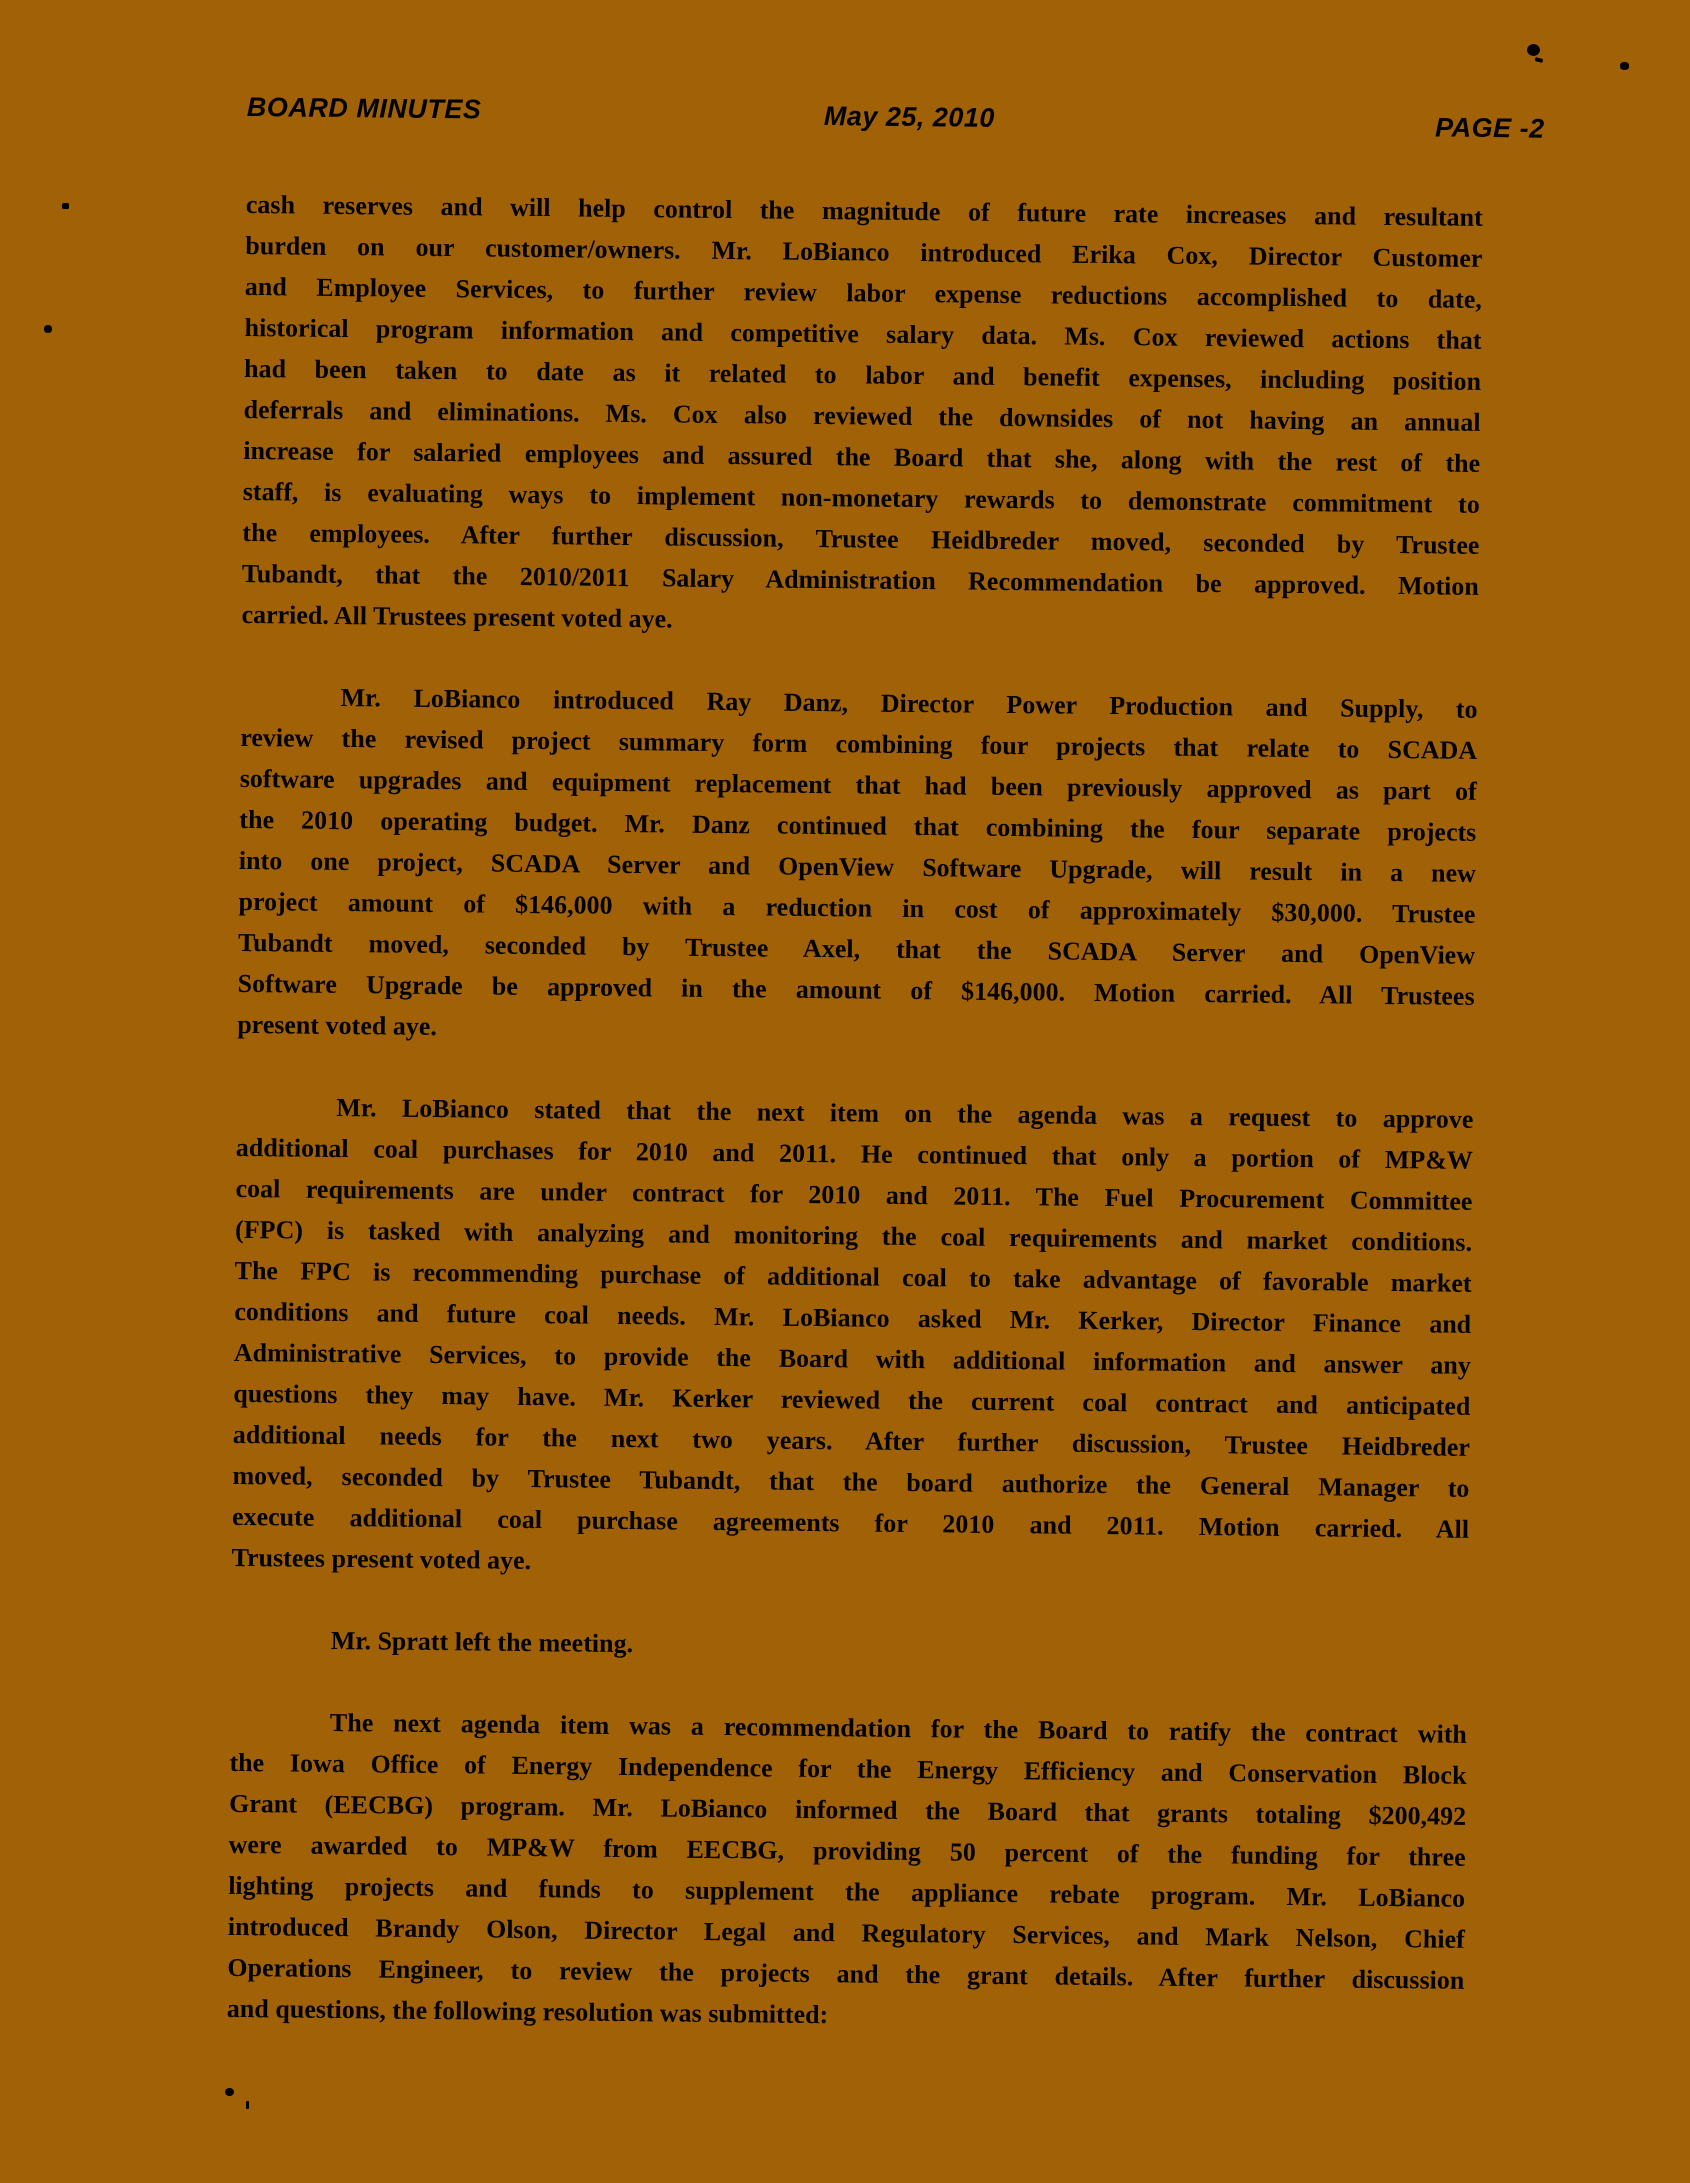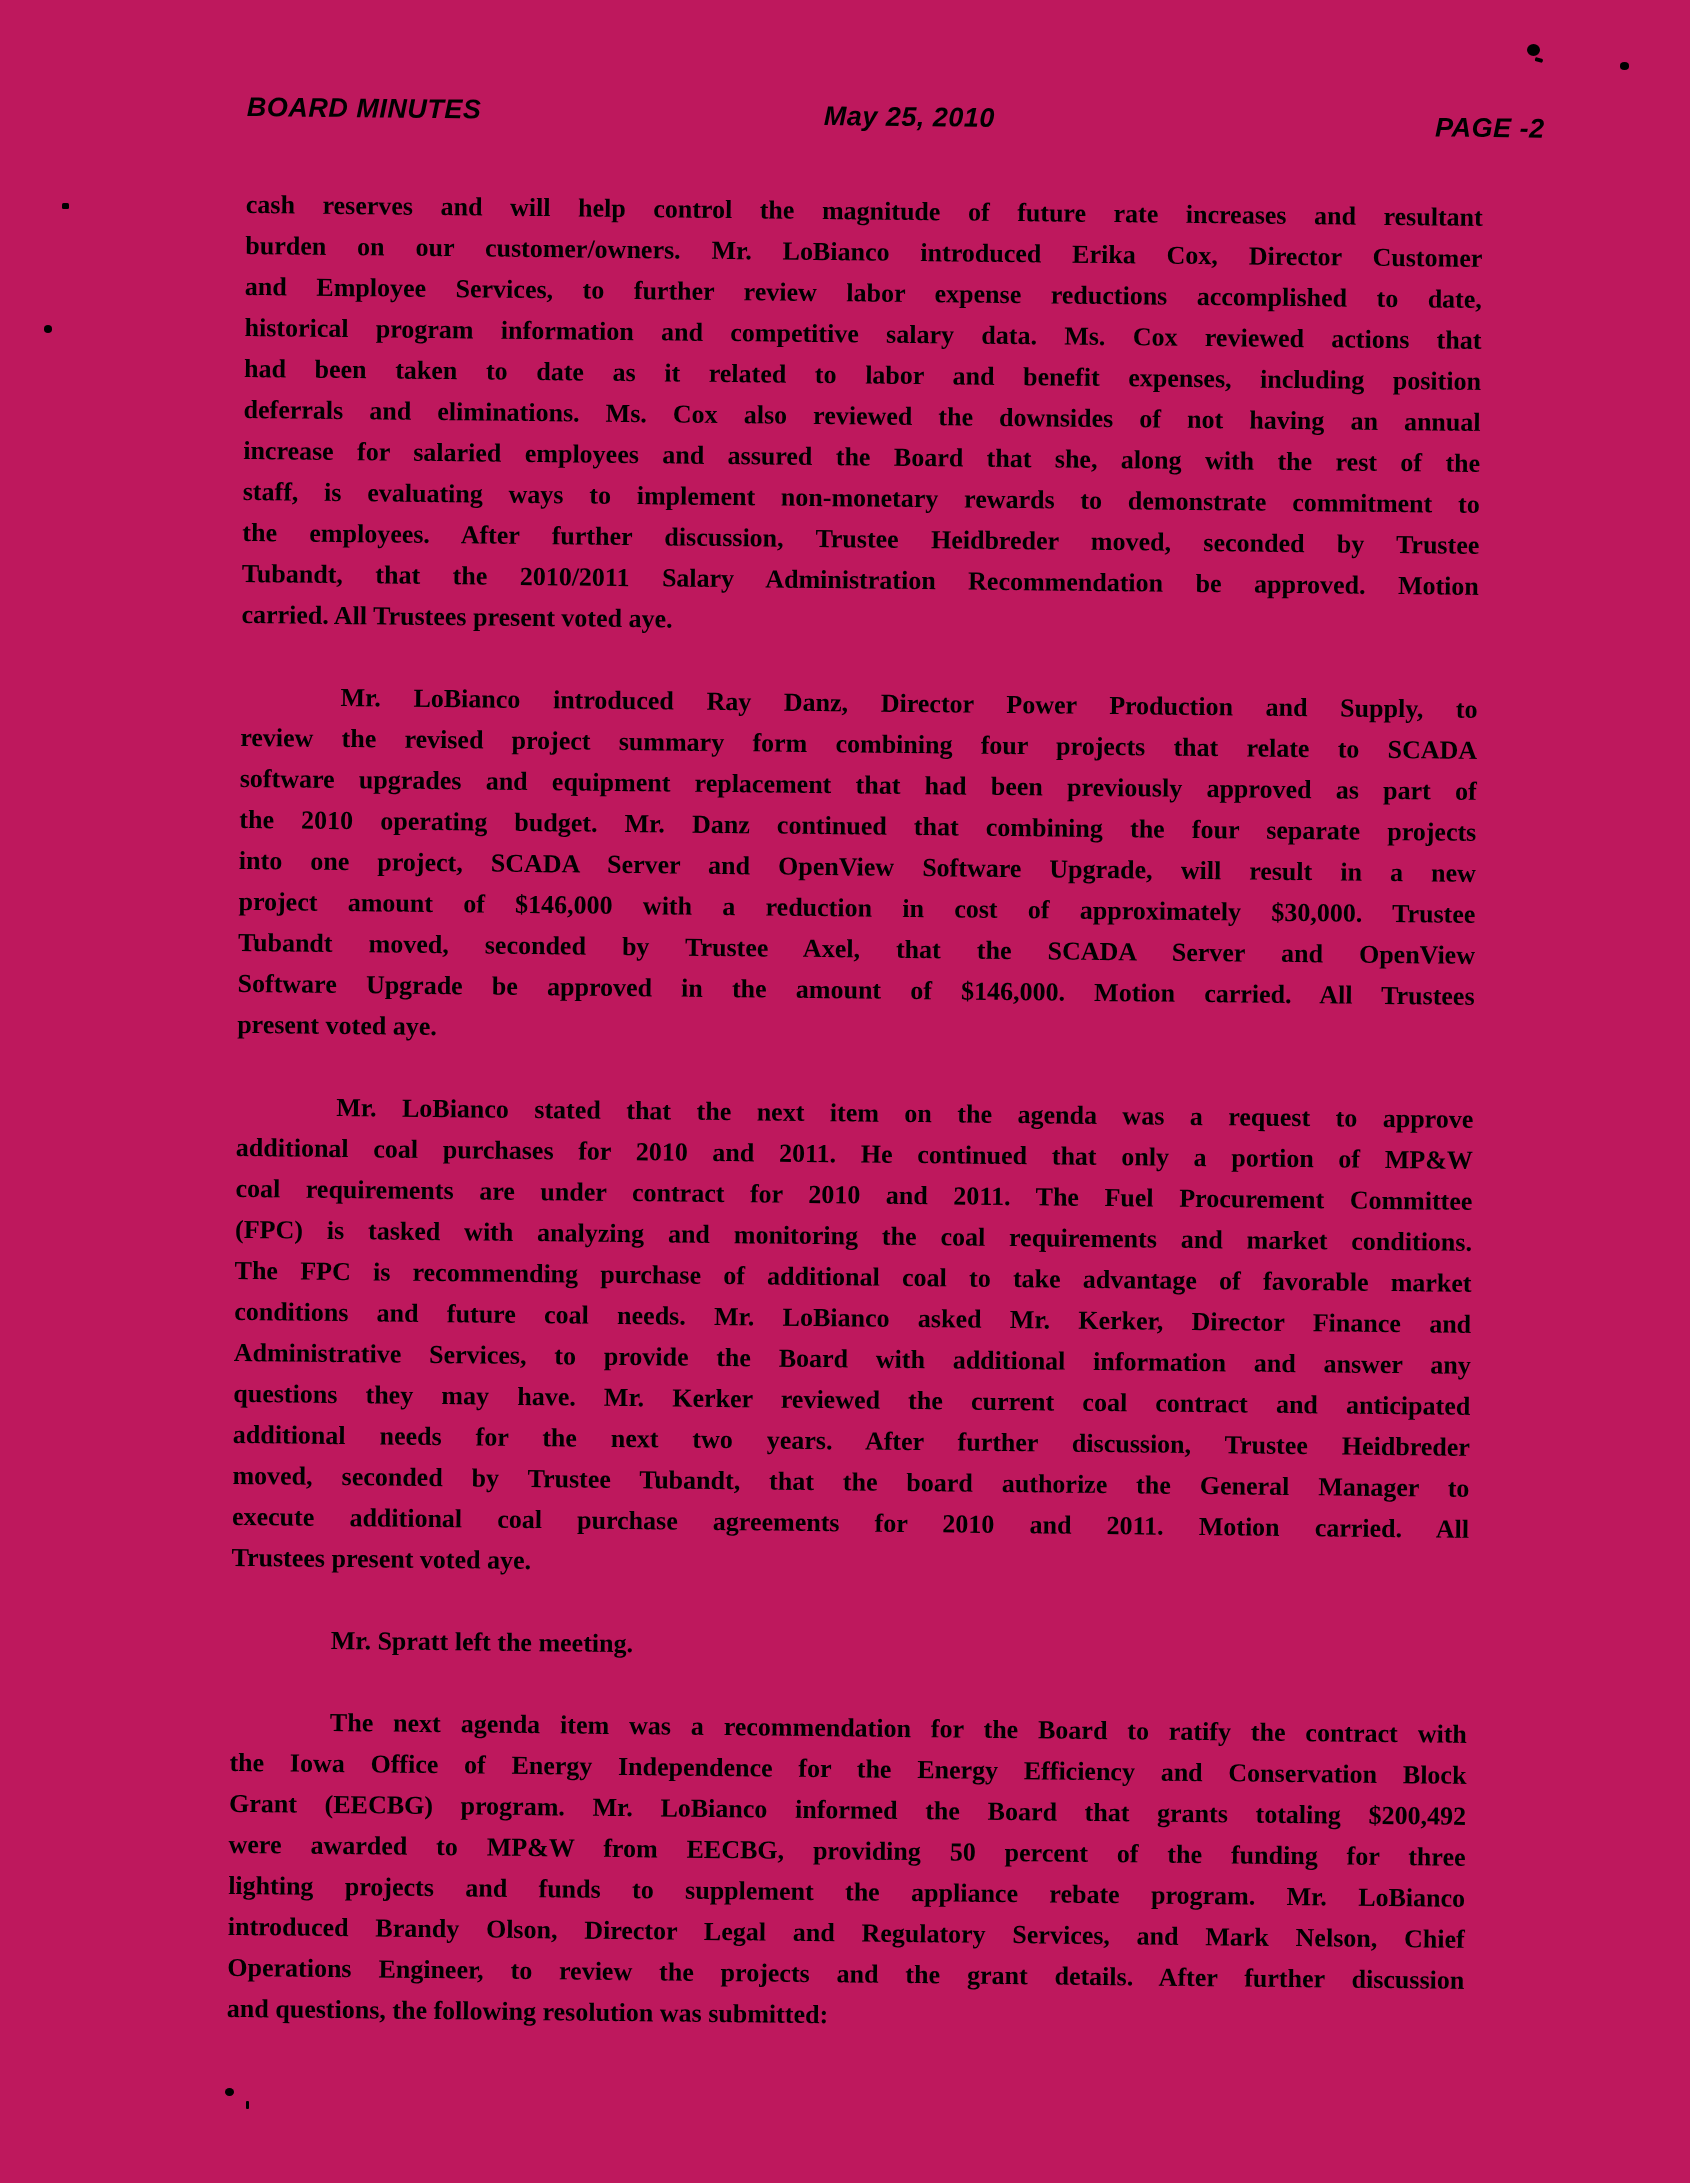--- a/index.html
+++ b/index.html
@@ -4,21 +4,21 @@
 <style>
   html, body {
     margin: 0;
     padding: 0;
     background: #e8e8e8;
   }
   .page {
     position: relative;
     width: 1691px;
     height: 2183px;
-    background: #be185d;
+    background: #a16207;
     overflow: hidden;
     color: #000000;
   }
   
   .rotated {
     position: absolute;
     left: 247px;
     top: 92px;
     width: 1237px;
     transform: rotate(0.6deg);

